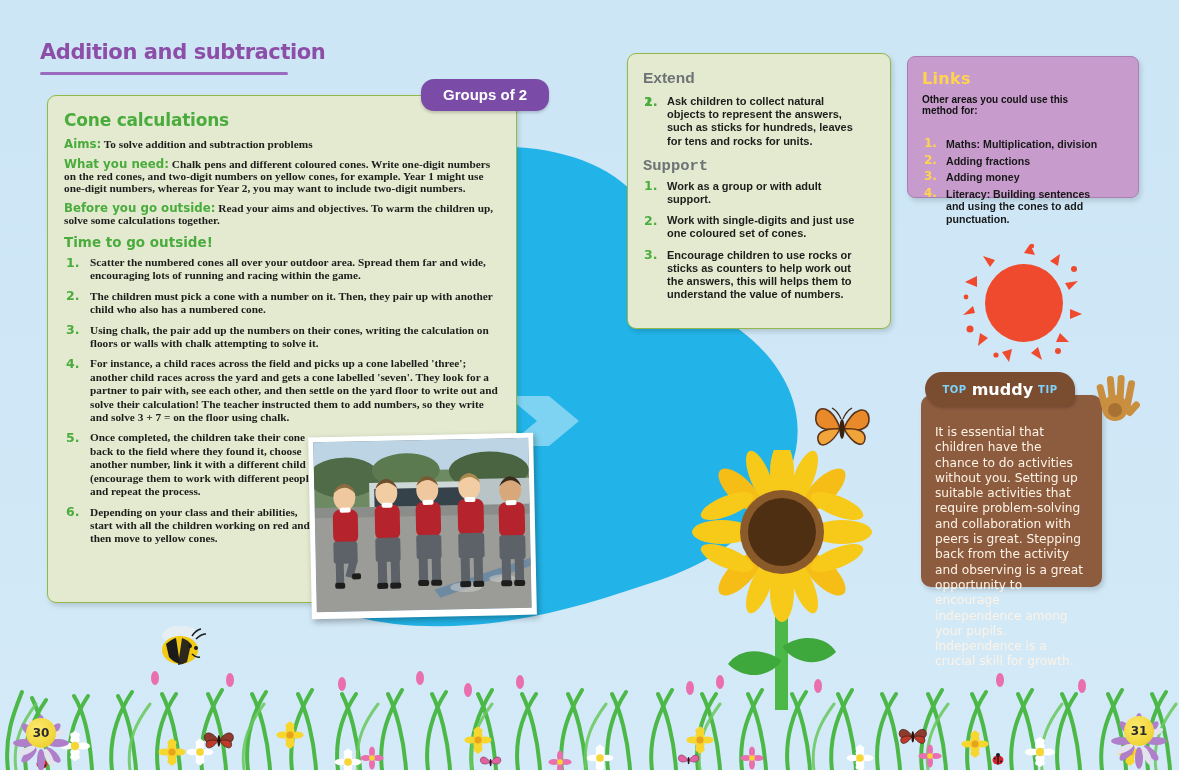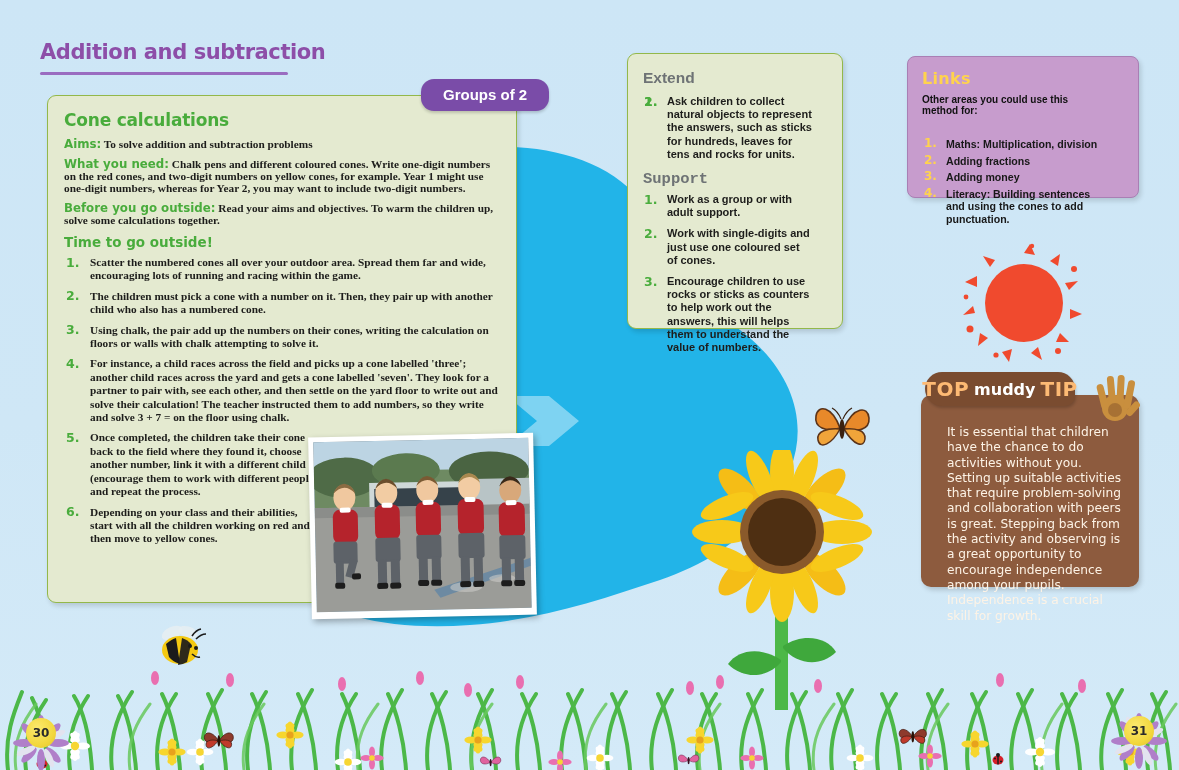--- a/index.html
+++ b/index.html
@@ -55,47 +55,47 @@
   .card-green {
     position: absolute;
     background: #e4ead0;
     border: 1.6px solid #93b84a;
     border-radius: 9px;
     box-shadow: 2px 3px 5px rgba(0,0,0,.14);
   }
 
   
   #card-main { left: 47px; top: 95px; width: 470px; height: 508px; padding: 14px 16px 10px 16px; z-index: 5; }
-  #card-extend { left: 627px; top: 53px; width: 216px; height: 276px; padding: 13px 30px 10px 15px; z-index: 5; }
+  #card-extend { left: 627px; top: 53px; width: 264px; height: 276px; padding: 13px 30px 10px 15px; z-index: 5; }
 
   
   #card-links {
     position: absolute; left: 907px; top: 56px; width: 232px; height: 142px;
     background: #c79ccd; border: 1.6px solid #a97fb4; border-radius: 8px;
     padding: 12px 32px 10px 14px; z-index: 5;
     box-shadow: 2px 3px 5px rgba(0,0,0,.14);
   }
 
   
   #card-tip {
-    position: absolute; left: 921px; top: 395px; width: 218px; height: 192px;
-    background: #8d5b3e; border-radius: 10px; padding: 30px 13px 10px 26px;
+    position: absolute; left: 921px; top: 395px; width: 181px; height: 192px;
+    background: #8d5b3e; border-radius: 10px; padding: 30px 13px 10px 14px;
     z-index: 5; box-shadow: 2px 3px 5px rgba(0,0,0,.17);
   }
   .tip-banner {
     position: absolute; left: 925px; top: 372px;
     width: 150px; height: 34px;
     background: #7a4c30;
     border-radius: 17px 17px 10px 17px;
     z-index: 6;
     display: flex; align-items: center; justify-content: center; gap: 5px;
     box-shadow: 1px 2px 3px rgba(0,0,0,.18);
     font-family: "DejaVu Sans", sans-serif;
   }
-  .tip-banner .w-top, .tip-banner .w-tip { color: #fdba74; font-weight: bold; font-size: 20px; letter-spacing: .5px; }
+  .tip-banner .w-top, .tip-banner .w-tip { color: #7dd3fc; font-weight: bold; font-size: 10px; letter-spacing: .5px; }
   .tip-banner .w-muddy { color: #ffffff; font-weight: bold; font-size: 16px; }
   .handprint { position: absolute; left: 1086px; top: 370px; width: 58px; height: 56px; z-index: 7; }
 
   
   .h-green {
     color: #49ac3c; font-weight: bold; font-size: 17px;
     font-family: "DejaVu Sans", sans-serif; letter-spacing: -0.2px;
     margin-bottom: 8px;
   }
   .h-grey {

